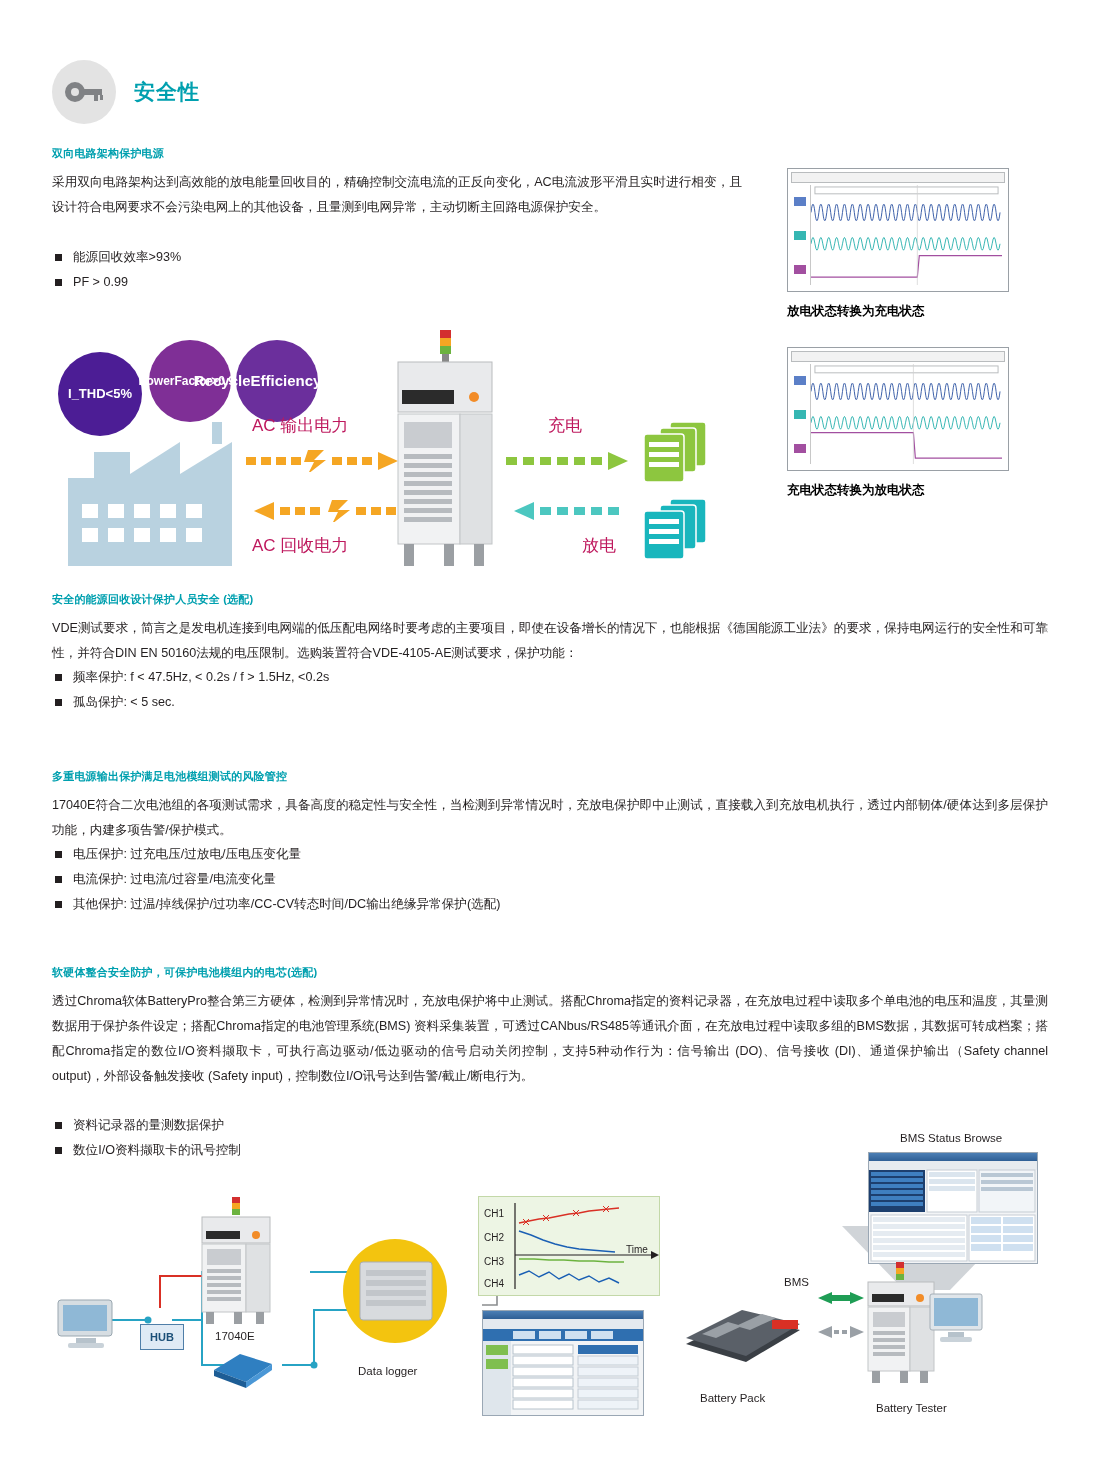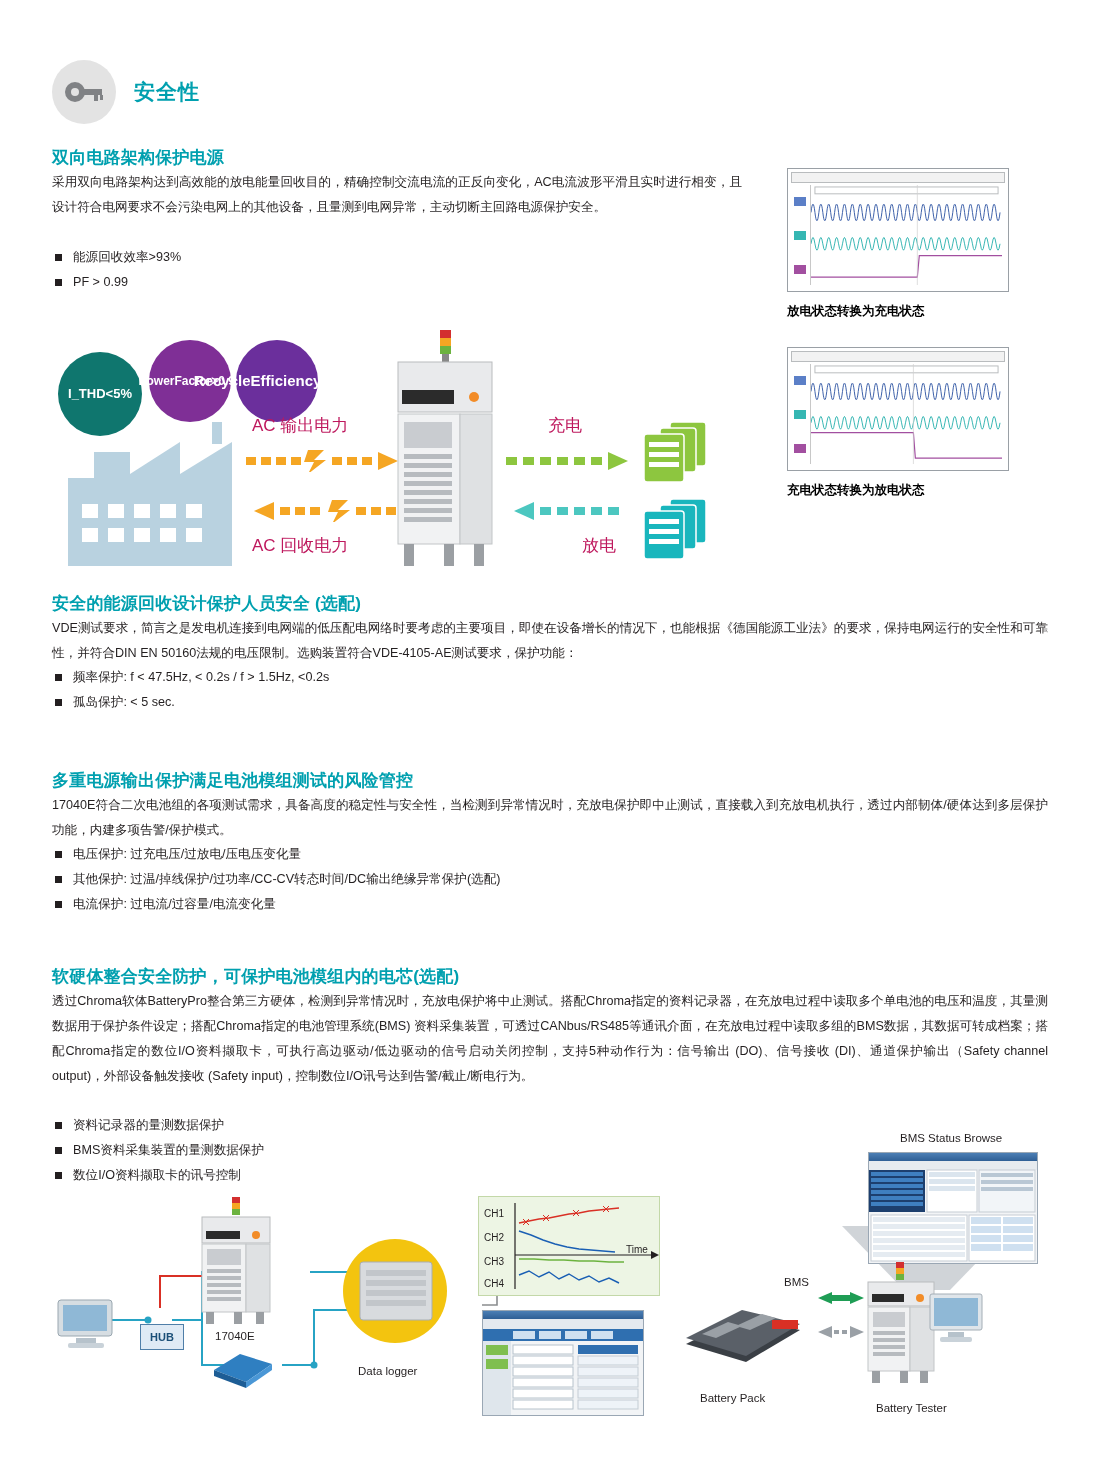--- a/index.html
+++ b/index.html
@@ -42,21 +42,21 @@
     font-size: 21px;
     color: #00a0af;
     font-weight: bold;
     letter-spacing: 1px;
   }
 
   
   .sec-title {
     position: absolute;
     color: #00a0af;
-    font-size: 17px;
+    font-size: 11px;
     font-weight: bold;
     letter-spacing: 0.2px;
   }
   .body-text {
     position: absolute;
     font-size: 12.6px;
     line-height: 25px;
     color: #231f20;
     text-align: justify;
   }
@@ -115,21 +115,21 @@
     background: #8e2d8d;
     color: #fff;
     display: flex;
     flex-direction: row;
     align-items: center;
     justify-content: center;
     text-align: center;
     font-weight: bold;
     line-height: 1.2;
   }
-  .spec-circle.c1 { background:#0f766e; }
+  .spec-circle.c1 { background:#4c1d95; }
   .spec-circle.c2 { background:#7f2f96; }
   .spec-circle.c3 { background:#6b2f9c; }
 
   
   .diagram-label {
     position: absolute;
     font-size: 17px;
     color: #be185d;
   }
 
@@ -387,29 +387,28 @@
   <div class="body-text" style="left:52px; top:616px; width:996px;">VDE测试要求，简言之是发电机连接到电网端的低压配电网络时要考虑的主要项目，即使在设备增长的情况下，也能根据《德国能源工业法》的要求，保持电网运行的安全性和可靠性，并符合DIN EN 50160法规的电压限制。选购装置符合VDE-4105-AE测试要求，保护功能：</div>
   <div class="bullet-list" style="left:55px; top:665px; width:700px;">
     <div>频率保护: f &lt; 47.5Hz, &lt; 0.2s / f &gt; 1.5Hz, &lt;0.2s</div>
     <div>孤岛保护: &lt; 5 sec.</div>
   </div>
 
   <div class="sec-title" style="left:52px; top:769px;">多重电源输出保护满足电池模组测试的风险管控</div>
   <div class="body-text" style="left:52px; top:793px; width:996px;">17040E符合二次电池组的各项测试需求，具备高度的稳定性与安全性，当检测到异常情况时，充放电保护即中止测试，直接载入到充放电机执行，透过内部韧体/硬体达到多层保护功能，内建多项告警/保护模式。</div>
   <div class="bullet-list" style="left:55px; top:842px; width:700px;">
     <div>电压保护: 过充电压/过放电/压电压变化量</div>
+    <div>电流保护: 过电流/过容量/电流变化量</div>
     <div>其他保护: 过温/掉线保护/过功率/CC-CV转态时间/DC输出绝缘异常保护(选配)</div>
-    <div>电流保护: 过电流/过容量/电流变化量</div>
   </div>
 
   <div class="sec-title" style="left:52px; top:965px;">软硬体整合安全防护，可保护电池模组内的电芯(选配)</div>
   <div class="body-text" style="left:52px; top:989px; width:996px;">透过Chroma软体BatteryPro整合第三方硬体，检测到异常情况时，充放电保护将中止测试。搭配Chroma指定的资料记录器，在充放电过程中读取多个单电池的电压和温度，其量测数据用于保护条件设定；搭配Chroma指定的电池管理系统(BMS) 资料采集装置，可透过CANbus/RS485等通讯介面，在充放电过程中读取多组的BMS数据，其数据可转成档案；搭配Chroma指定的数位I/O资料撷取卡，可执行高边驱动/低边驱动的信号启动关闭控制，支持5种动作行为：信号输出 (DO)、信号接收 (DI)、通道保护输出（Safety channel output)，外部设备触发接收 (Safety input)，控制数位I/O讯号达到告警/截止/断电行为。</div>
   <div class="bullet-list" style="left:55px; top:1113px; width:500px;">
     <div>资料记录器的量测数据保护</div>
-    <div>BMS资料采集装置的量测数据保护</div>
     <div>数位I/O资料撷取卡的讯号控制</div>
   </div>
 
   <svg style="position:absolute; left:52px; top:1180px; width:1000px; height:270px;" viewBox="0 0 1000 270">
     <g fill="none" stroke="#27a3c4" stroke-width="2">
       <path d="M60,140 L95,140"></path>
       <path d="M120,140 L150,140 L150,92 L170,92"></path>
       <path d="M150,140 L150,185 L172,185"></path>
       <path d="M258,92 L300,92 L300,130 L330,130"></path>
       <path d="M230,185 L262,185 L262,130 L300,130"></path>

